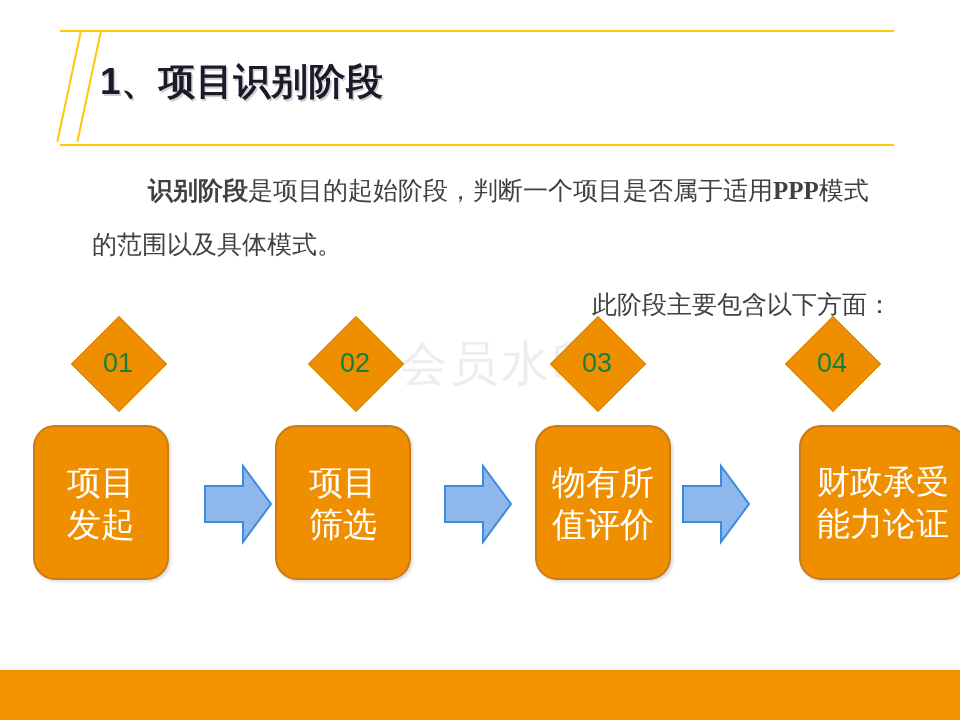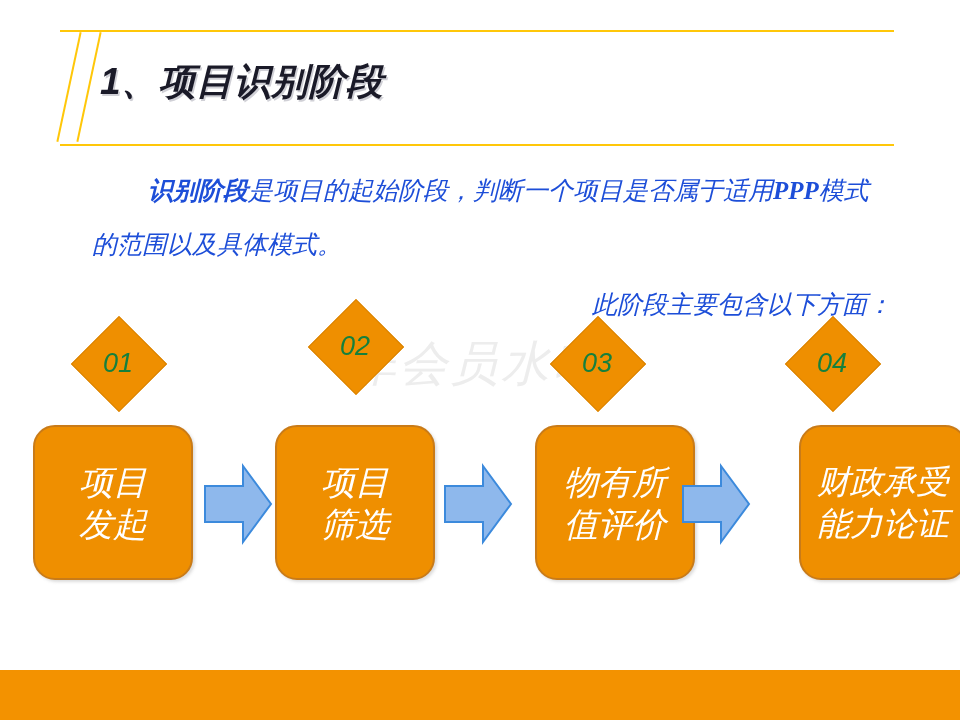--- a/index.html
+++ b/index.html
@@ -9,21 +9,20 @@
   }
   body {
     font-family: "Liberation Serif", "DejaVu Serif", serif;
   }
   .slide {
     position: relative;
     width: 960px;
     height: 720px;
     background: #ffffff;
     overflow: hidden;
-    font-style: italic;
   }
 
   
   .rule {
     position: absolute;
     left: 60px;
     width: 834px;
     height: 2px;
     background: #FFC709;
   }
@@ -55,21 +54,21 @@
   }
 
   
   .body-text {
     position: absolute;
     left: 92px;
     top: 164px;
     width: 800px;
     font-size: 25px;
     line-height: 54px;
-    color: #1d4ed8;
+    color: #404040;
     font-family: "Liberation Serif", "DejaVu Serif", serif;
   }
   .body-text p { margin: 0; }
   .p-indent { text-indent: 56px; }
   .bold { font-weight: bold; }
   .p-second { margin-top: 6px !important; text-align: right; }
 
   
   .watermark {
     position: absolute;
@@ -104,34 +103,34 @@
     width: 92px;
     height: 92px;
     display: flex;
     align-items: center;
     justify-content: center;
     font-family: "Liberation Sans", "DejaVu Sans", sans-serif;
     font-size: 27px;
     color: #15803d;
   }
   .d1 { left: 72px;  top: 317px; }
-  .d2 { left: 309px; top: 300px; }
+  .d2 { left: 309px; top: 317px; }
   .d3 { left: 551px; top: 317px; }
   .d4 { left: 786px; top: 317px; }
   .diamond-inner {
     position: absolute;
     left: 13px;
     top: 13px;
   }
 
   
   .pbox {
     position: absolute;
     top: 425px;
-    width: 160px;
+    width: 136px;
     height: 155px;
     background: #EF8F00;
     border: 2px solid #C97B18;
     border-radius: 22px;
     display: flex;
     align-items: center;
     justify-content: center;
     box-sizing: border-box;
     box-shadow: 2px 2px 3px rgba(120,120,120,0.25);
   }

